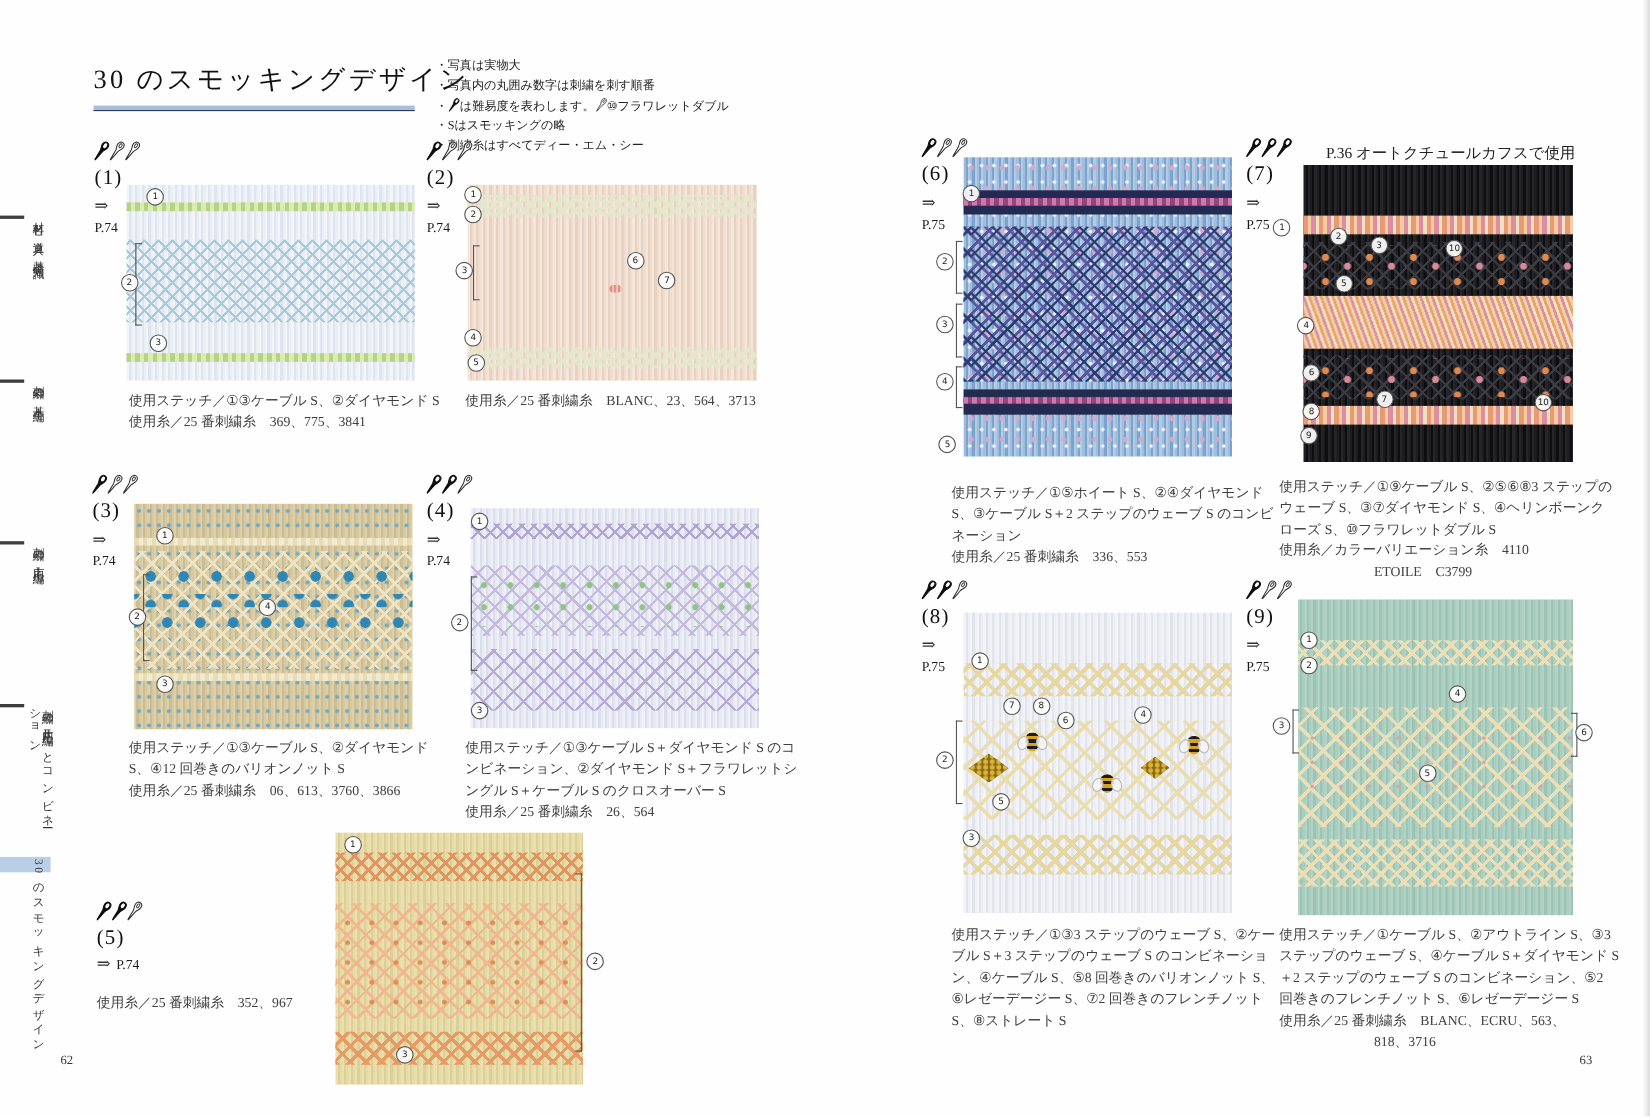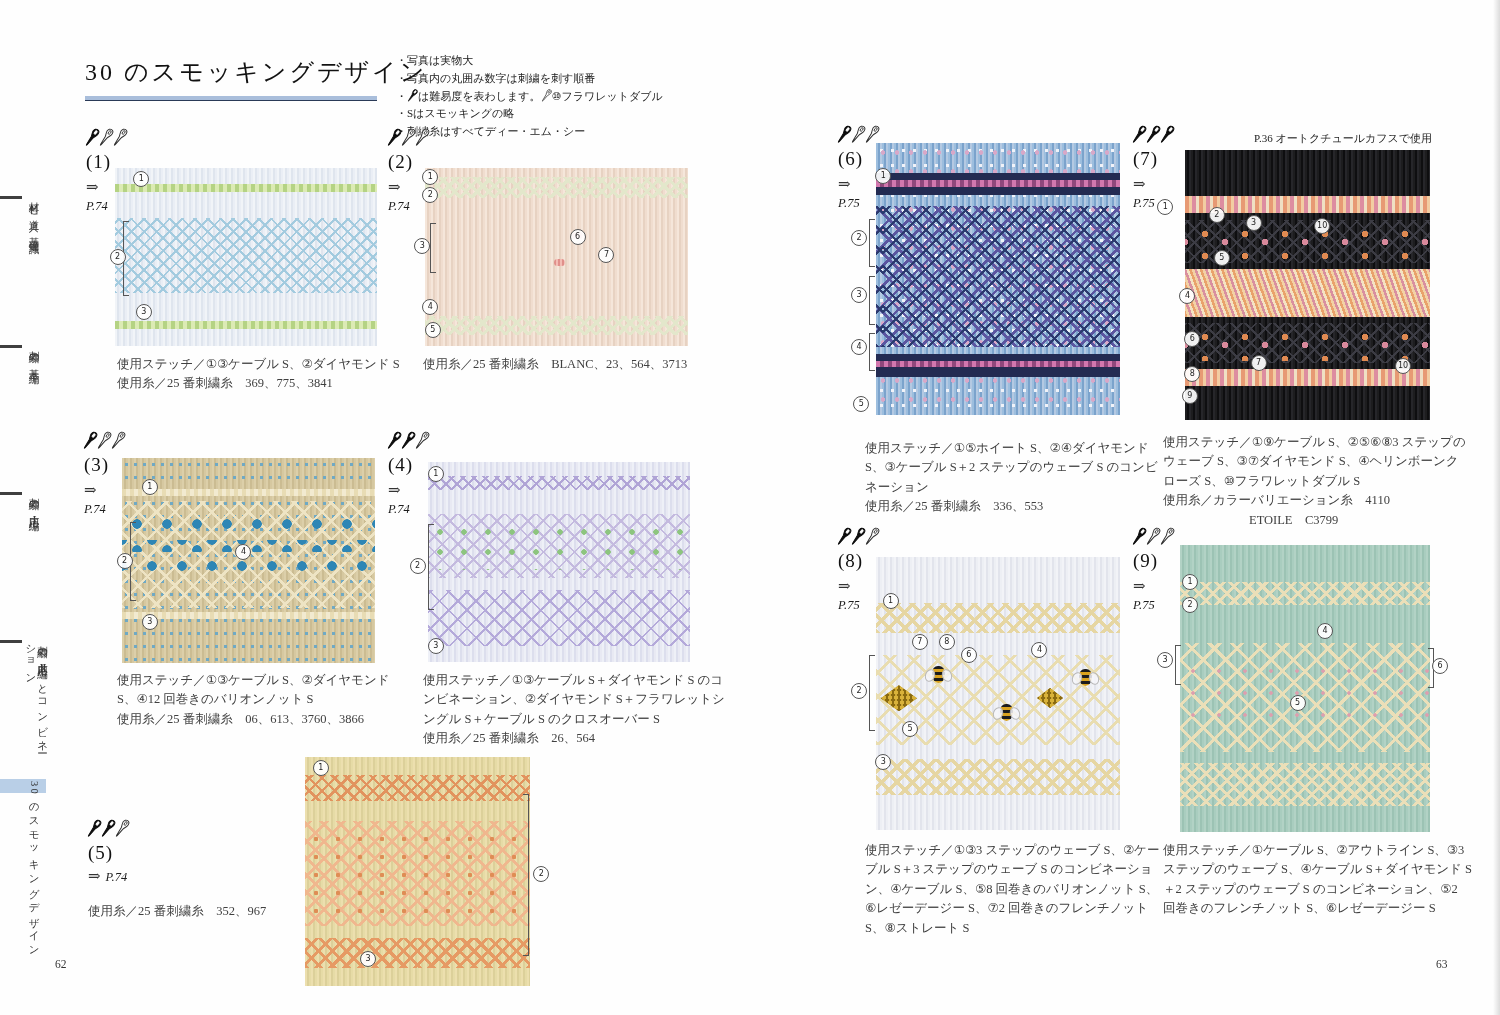--- a/index.html
+++ b/index.html
@@ -20,34 +20,34 @@
   
   .title{position:absolute;left:85px;top:56px;font-size:24px;letter-spacing:3px;color:#111;white-space:nowrap}
   .title-rule{position:absolute;left:85px;top:96px;width:292px;height:4px;background:#a9bedb;border-bottom:1.6px solid #2a3a57}
   .notes{position:absolute;left:396px;top:52px;font-size:11px;line-height:1.62;color:#222}
 
   
   .head{position:absolute;width:46px;display:flex;flex-direction:column;align-items:flex-start}
   .needles{display:flex;height:23px;margin-bottom:1px}
   .slabel{font-size:19px;letter-spacing:1px;color:#111}
   .sarrow{font-size:15px;margin-top:5px;color:#333}
-  .spage{font-size:12.5px;font-style:italic;margin-top:3px;white-space:nowrap}
+  .spage{font-size:12.5px;margin-top:3px;white-space:nowrap}
   .inline-ref{display:flex;gap:5px;align-items:baseline;margin-top:3px}
   .h1{left:86px;top:127px}.h2{left:388px;top:127px}
   .h3{left:84px;top:430px}.h4{left:388px;top:430px}
   .h5{left:88px;top:818px}
   .h6{left:838px;top:124px}.h7{left:1133px;top:124px}
   .h8{left:838px;top:526px}.h9{left:1133px;top:526px}
   .needle{width:12px;height:21px;transform:rotate(36deg);margin-right:2px;flex:none}
   .needle .nb{fill:#fdfdfd;stroke:#2e2e2e;stroke-width:.9}
   .needle .ne{fill:none;stroke:#2e2e2e;stroke-width:.8}
   .needle.filled .nb{fill:#0d0d0d;stroke:#0d0d0d}
   .needle.filled .ne{fill:#fff;stroke:#fff}
   .needle.small{width:9px;height:15px;display:inline-block;vertical-align:-3px;margin:0 1px}
-  .use-note{position:absolute;right:68px;top:131px;font-size:11px;color:#222}
+  .use-note{position:absolute;right:68px;top:131px;font-size:14px;color:#222}
 
   
   .caption{position:absolute;font-size:12.5px;line-height:1.55;color:#404040}
   .threads div:not(:first-child){padding-left:86px}
   .c1{left:117px;top:355px;width:294px}
   .c2{left:423px;top:355px;width:302px}
   .c3{left:117px;top:671px;width:294px}
   .c4{left:423px;top:671px;width:304px}
   .c5{left:88px;top:902px;width:222px}
   .c6{left:865px;top:439px;width:302px}
@@ -494,16 +494,20 @@
   <div class="threads">
       <div>使用糸／カラーバリエーション糸　4110</div>
       <div>ETOILE　C3799</div>
     </div>
 </div>
 <div class="caption c8">
   <div>使用ステッチ／①③3 ステップのウェーブ S、②ケーブル S＋3 ステップのウェーブ S のコンビネーション、④ケーブル S、⑤8 回巻きのバリオンノット S、⑥レゼーデージー S、⑦2 回巻きのフレンチノット S、⑧ストレート S</div>
 </div>
 <div class="caption c9">
   <div>使用ステッチ／①ケーブル S、②アウトライン S、③3 ステップのウェーブ S、④ケーブル S＋ダイヤモンド S＋2 ステップのウェーブ S のコンビネーション、⑤2 回巻きのフレンチノット S、⑥レゼーデージー S</div>
+  <div class="threads">
+      <div>使用糸／25 番刺繍糸　BLANC、ECRU、563、</div>
+      <div>818、3716</div>
+    </div>
 </div>
 
 <div class="pagenum pn-l">62</div>
 <div class="pagenum pn-r">63</div>
 
 </body></html>

